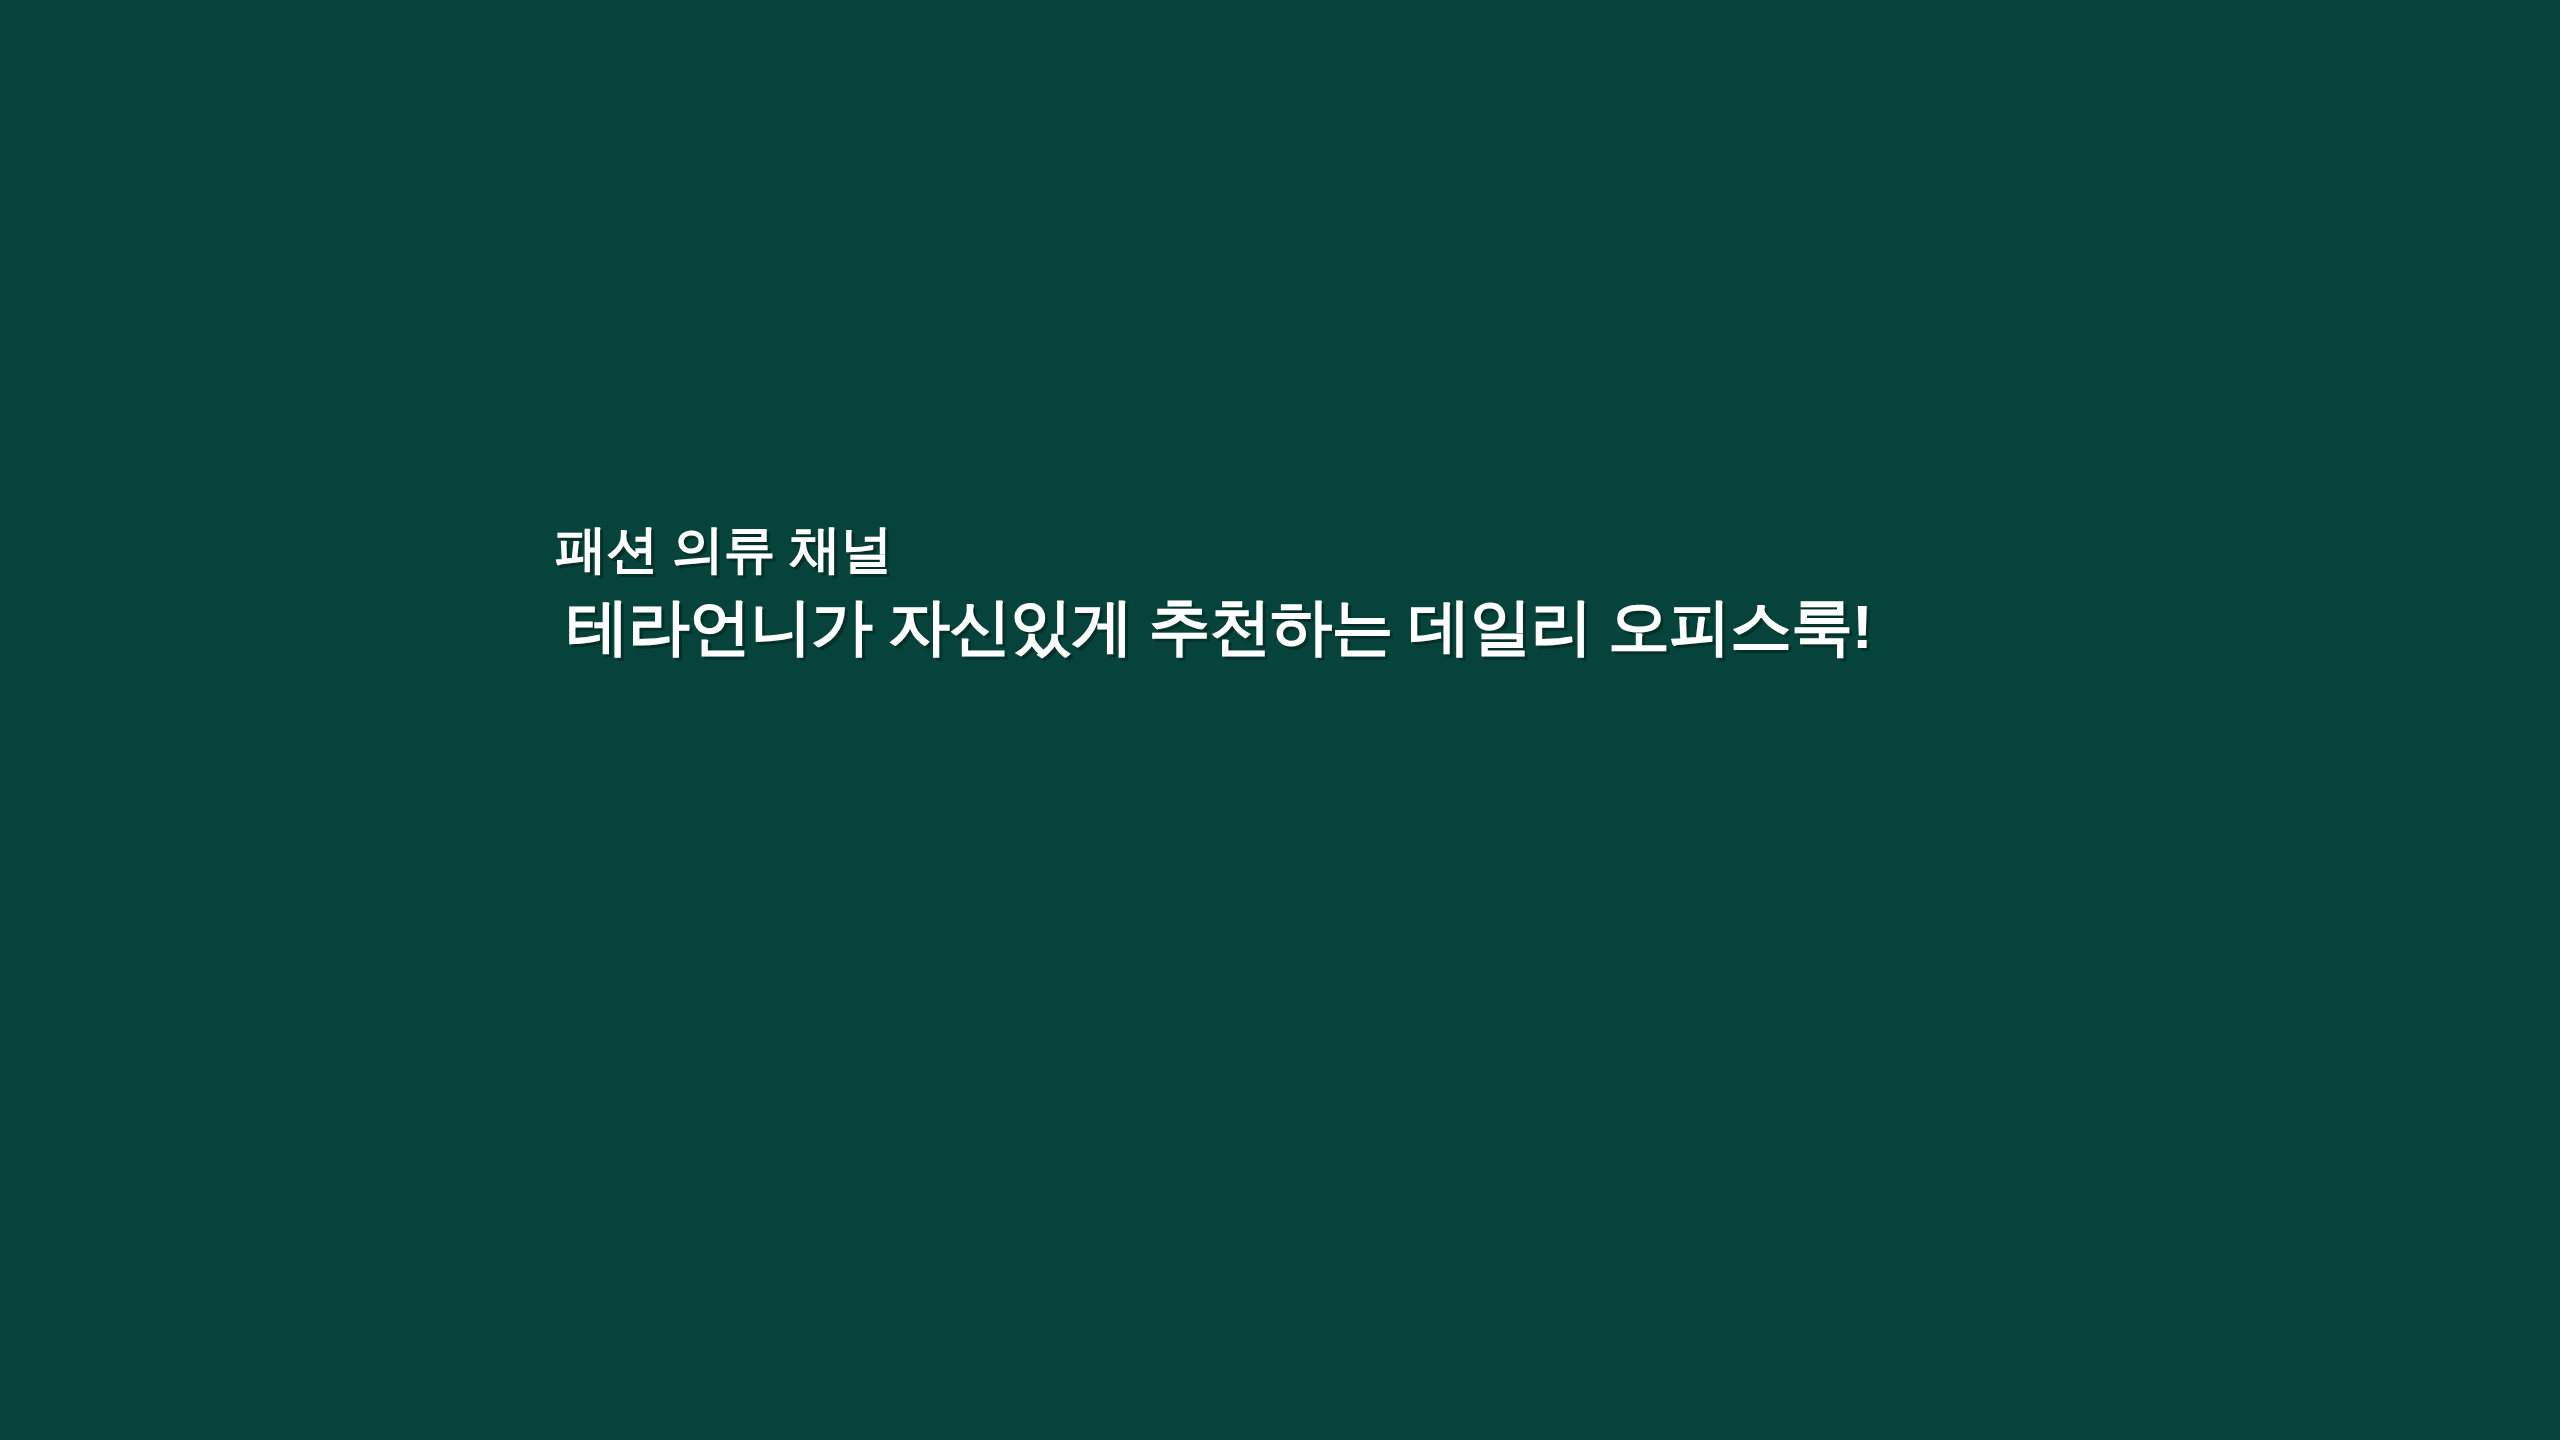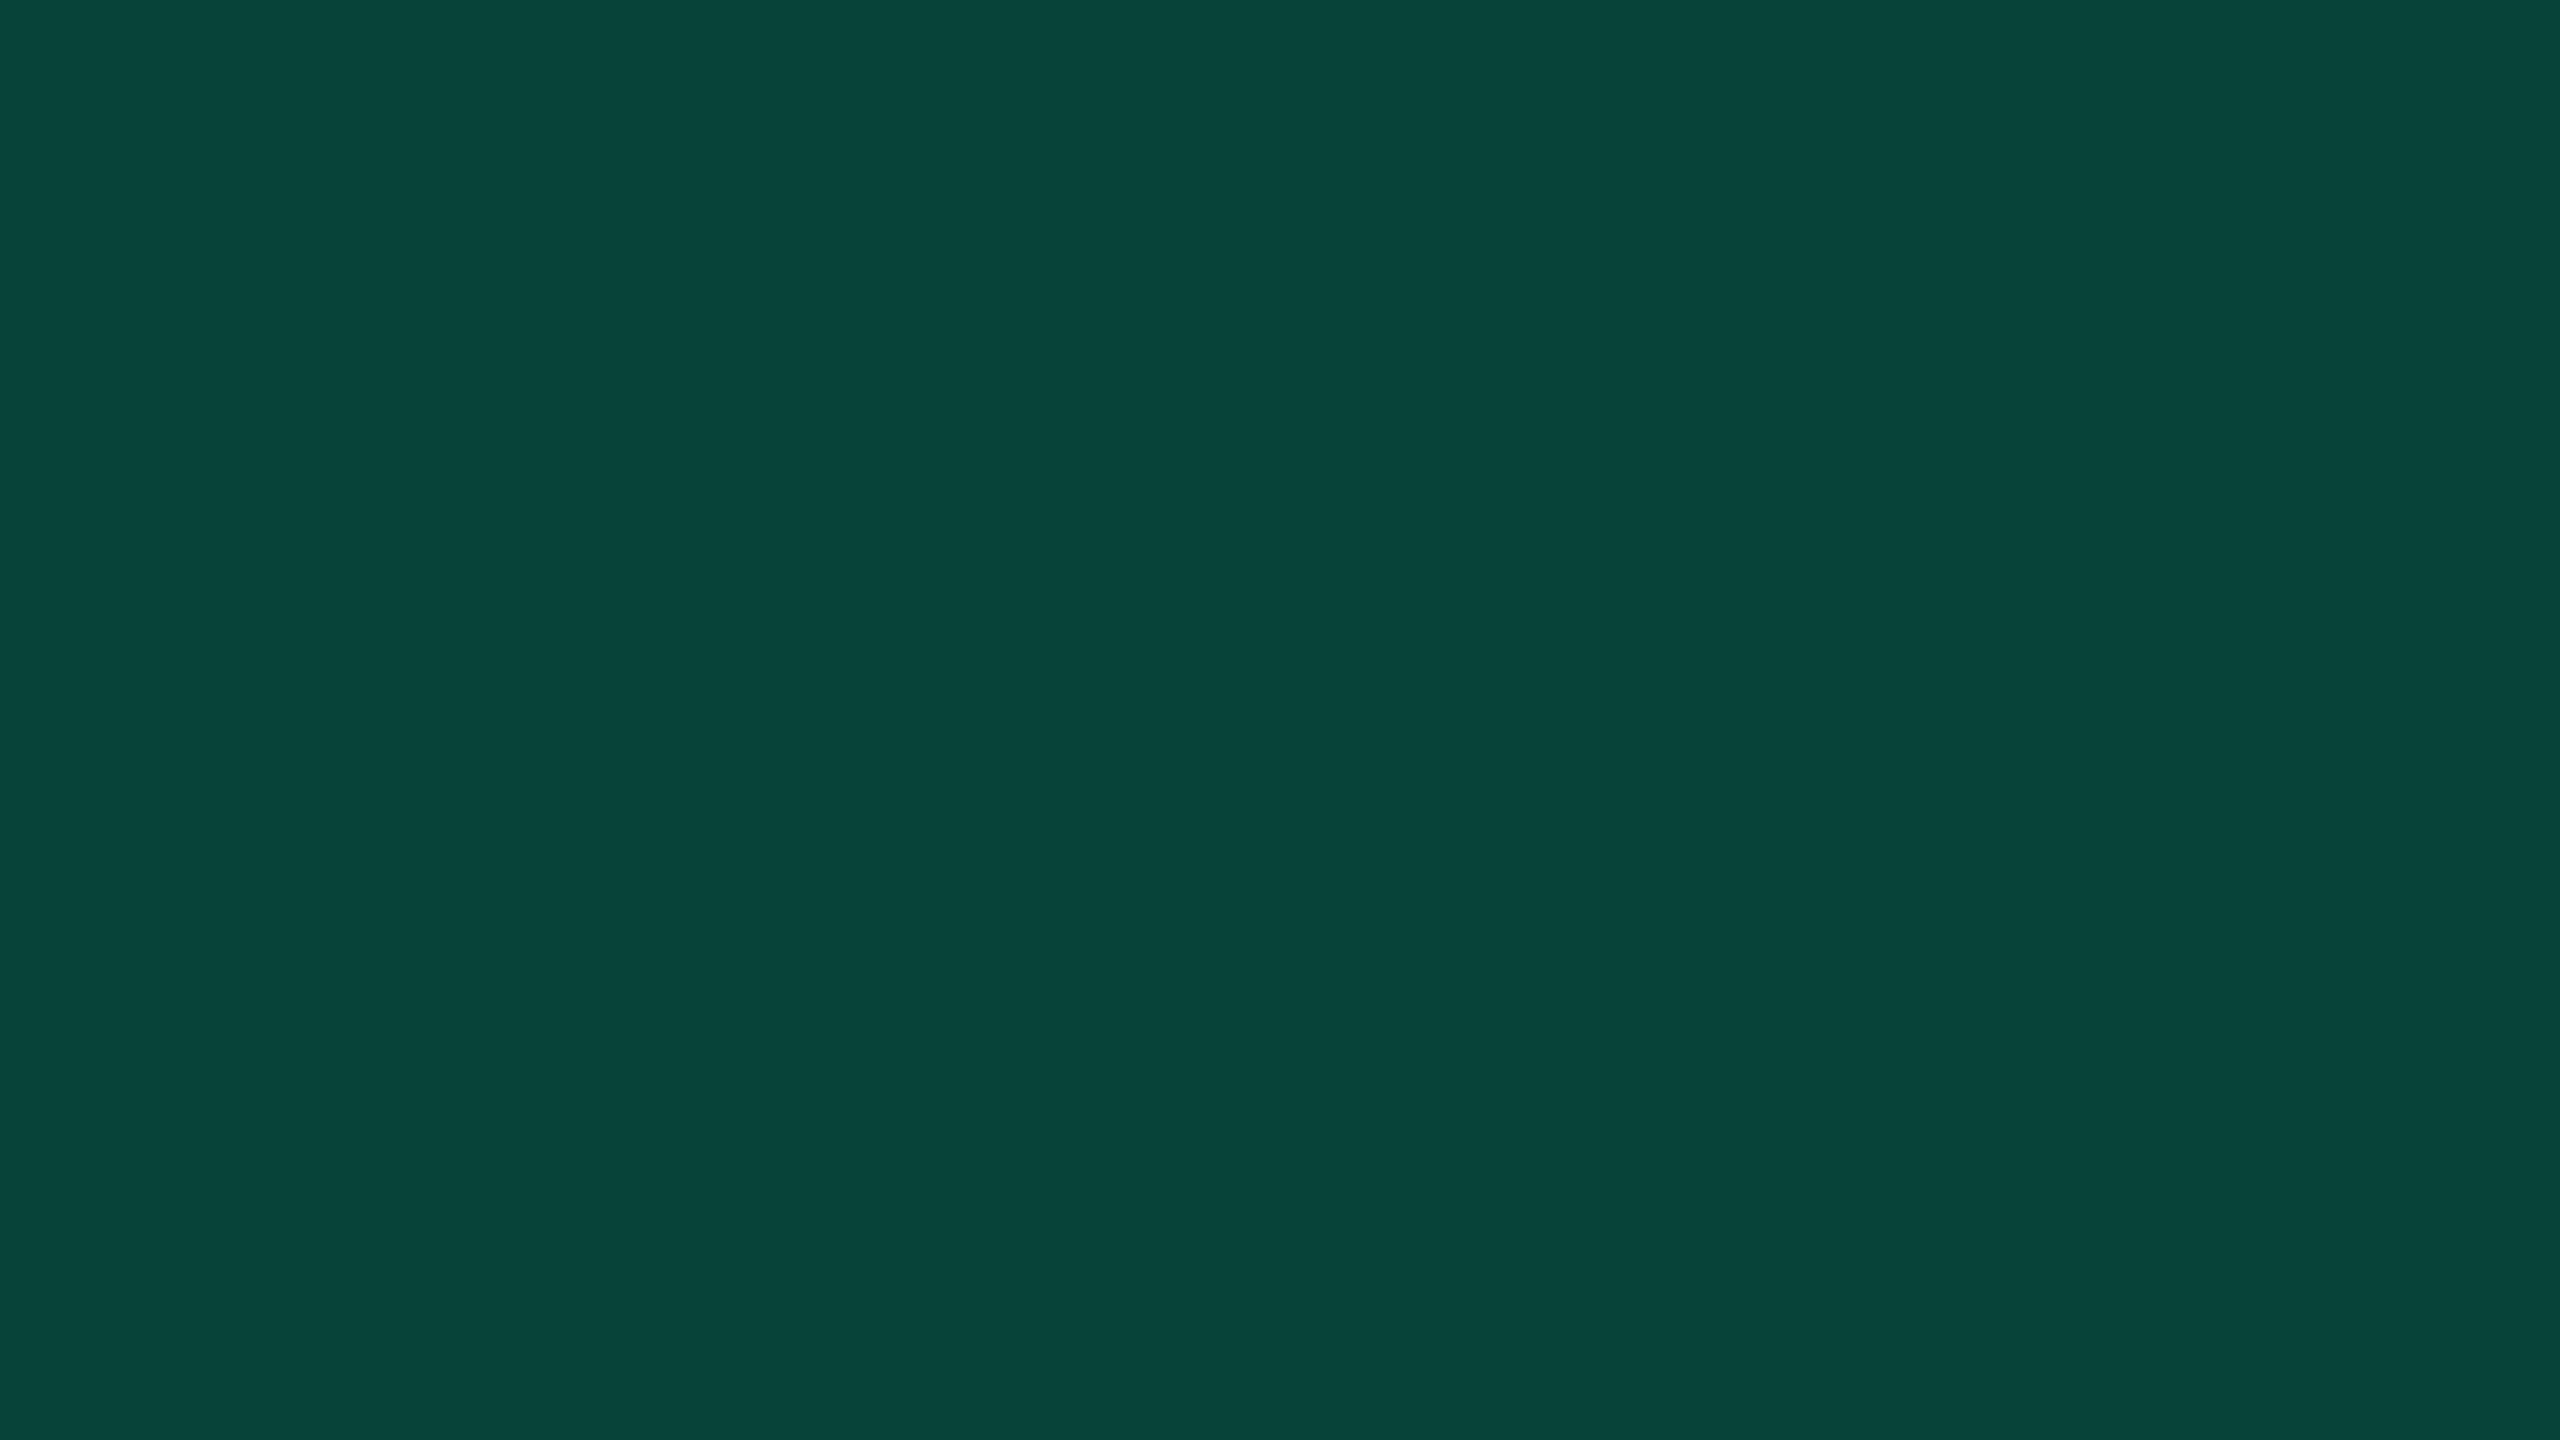--- a/index.html
+++ b/index.html
@@ -68,18 +68,20 @@
     white-space: nowrap;
   }
 </style>
 </head>
 <body>
 
 <div class="slide">
 
   <div class="text-stack">
 
+    <div class="eyebrow">패션 의류 채널</div>
 
 
+    <div class="subtitle">테라언니가 자신있게 추천하는 데일리 오피스룩!</div>
 
   </div>
 
 </div>
 
 </body></html>

